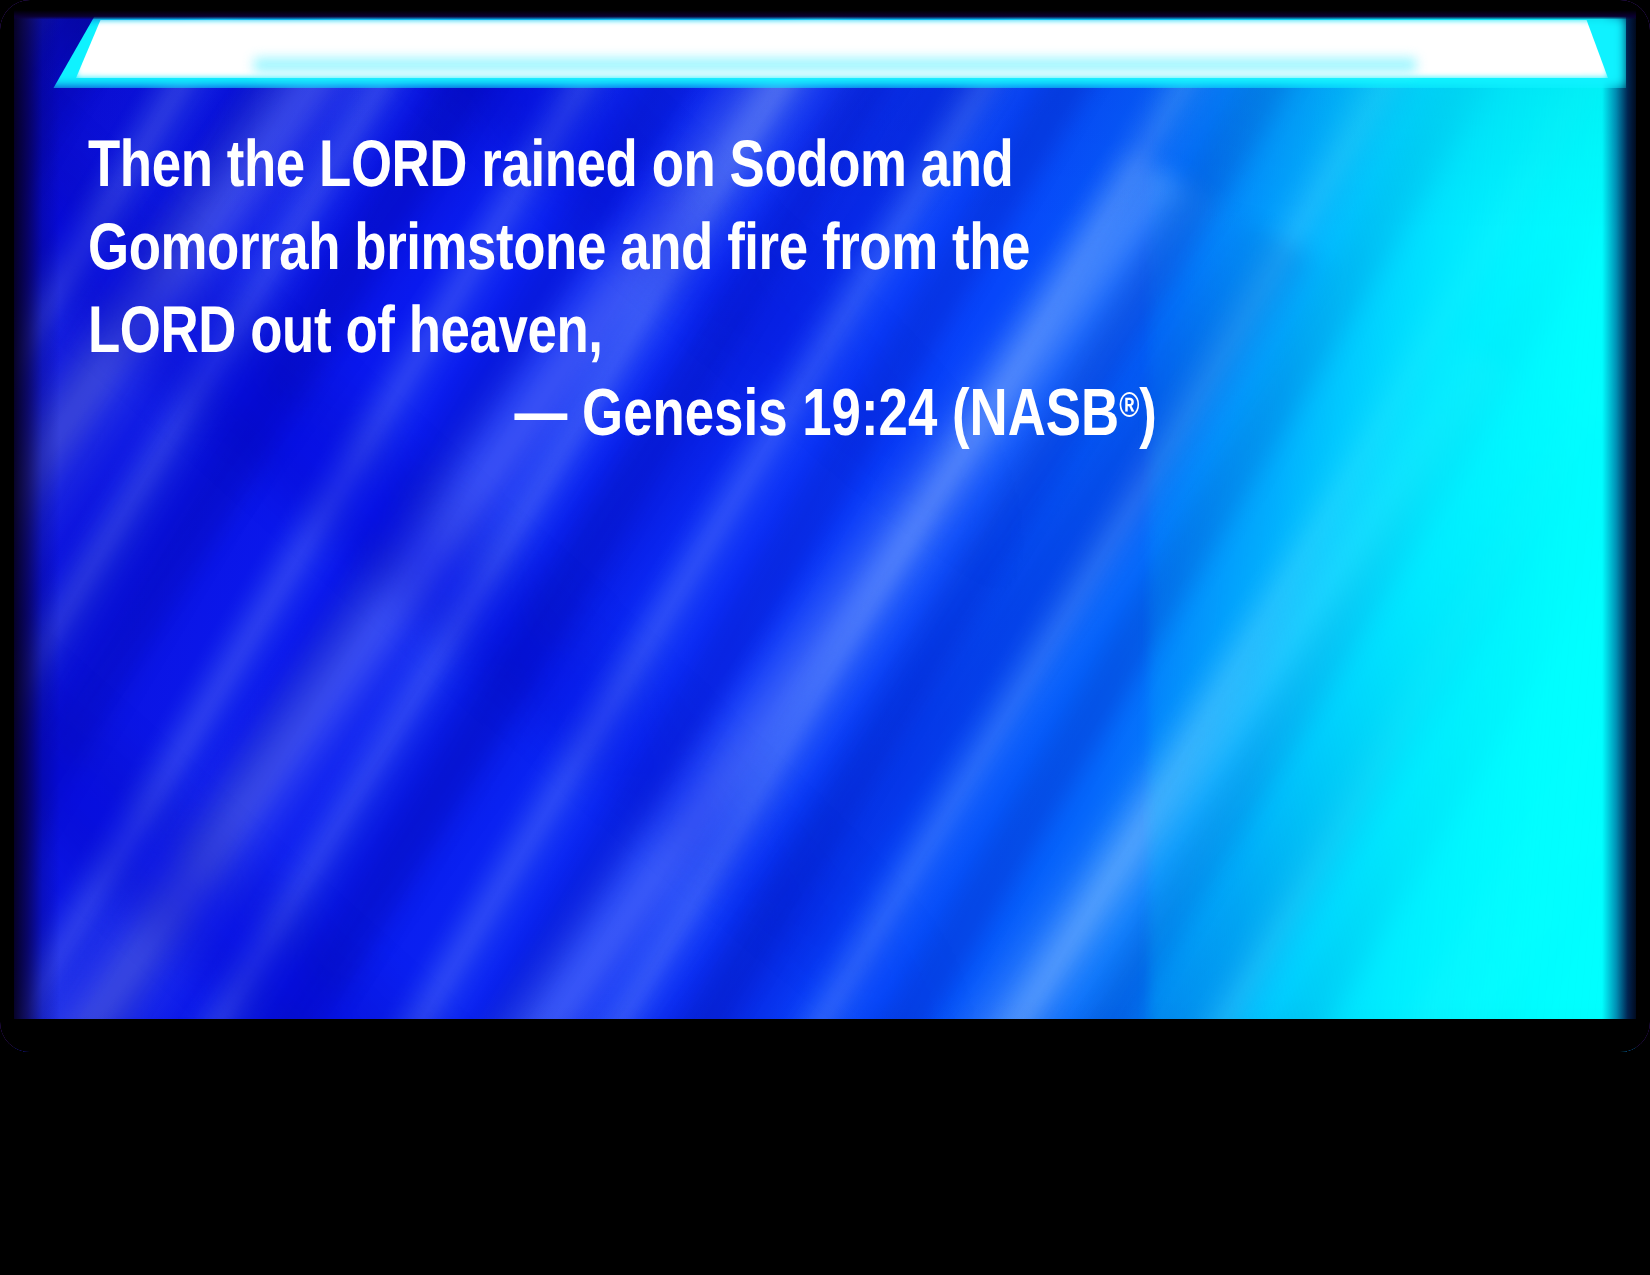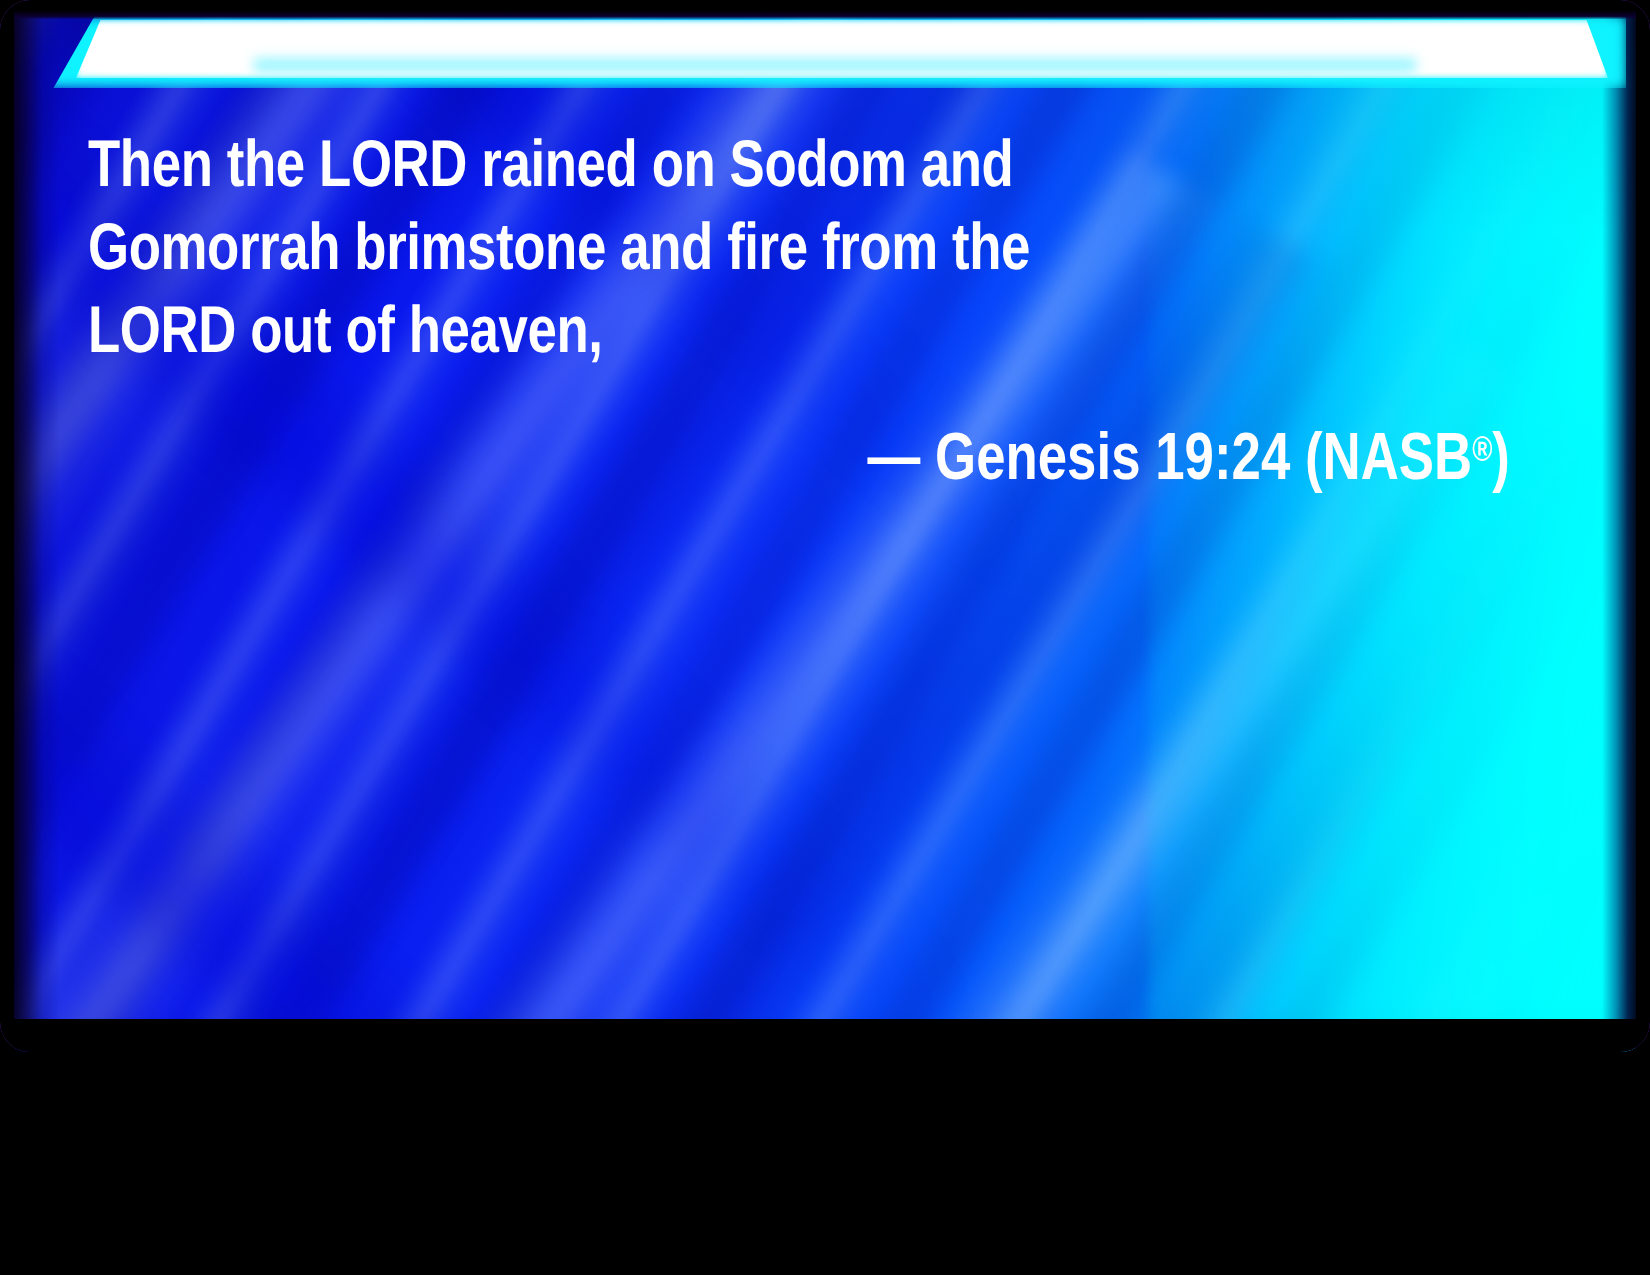--- a/index.html
+++ b/index.html
@@ -274,28 +274,27 @@
 
   .vl1 { left: 88px;  top: 130px; }
   .vl2 { left: 88px;  top: 213px; }
   .vl3 { left: 88px;  top: 296px; }
 
   .attrib {
     position: absolute;
     top: 379px;
     left: 0;
     width: 1510px;
-    text-align: right;
+    text-align: center;
     color: #ffffff;
     font-weight: 700;
     font-size: 66px;
     line-height: 1;
     white-space: nowrap;
     font-family: "Liberation Sans Narrow", "Liberation Sans", "DejaVu Sans Condensed", sans-serif;
-    margin-top: 44px;
   }
   .attrib .inner {
     display: inline-block;
     transform: scaleX(0.80);
     transform-origin: right top;
   }
   .attrib .reg {
     font-size: 0.52em;
     vertical-align: 0.52em;
     font-weight: 700;

